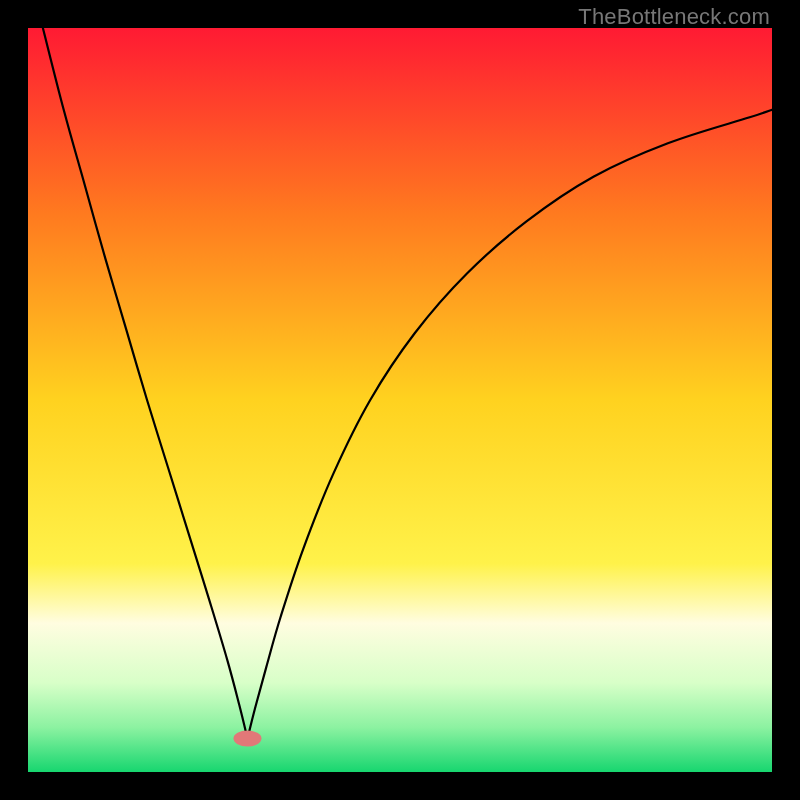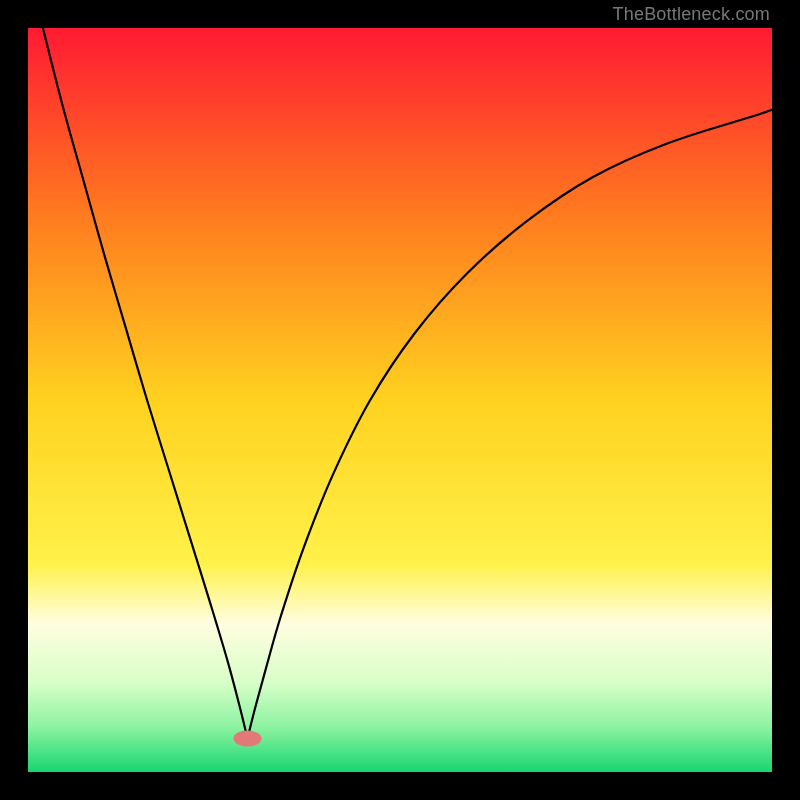--- a/index.html
+++ b/index.html
@@ -24,21 +24,21 @@
     left: 0;
     top: 0;
     width: 744px;
     height: 744px;
   }
   .watermark {
     position: absolute;
     top: 4px;
     right: 30px;
     color: #777;
-    font-size: 18px;
+    font-size: 22px;
     font-weight: 500;
     letter-spacing: 0.2px;
   }
   svg {
     display: block;
   }
 </style>
 </head>
 <body>
 

